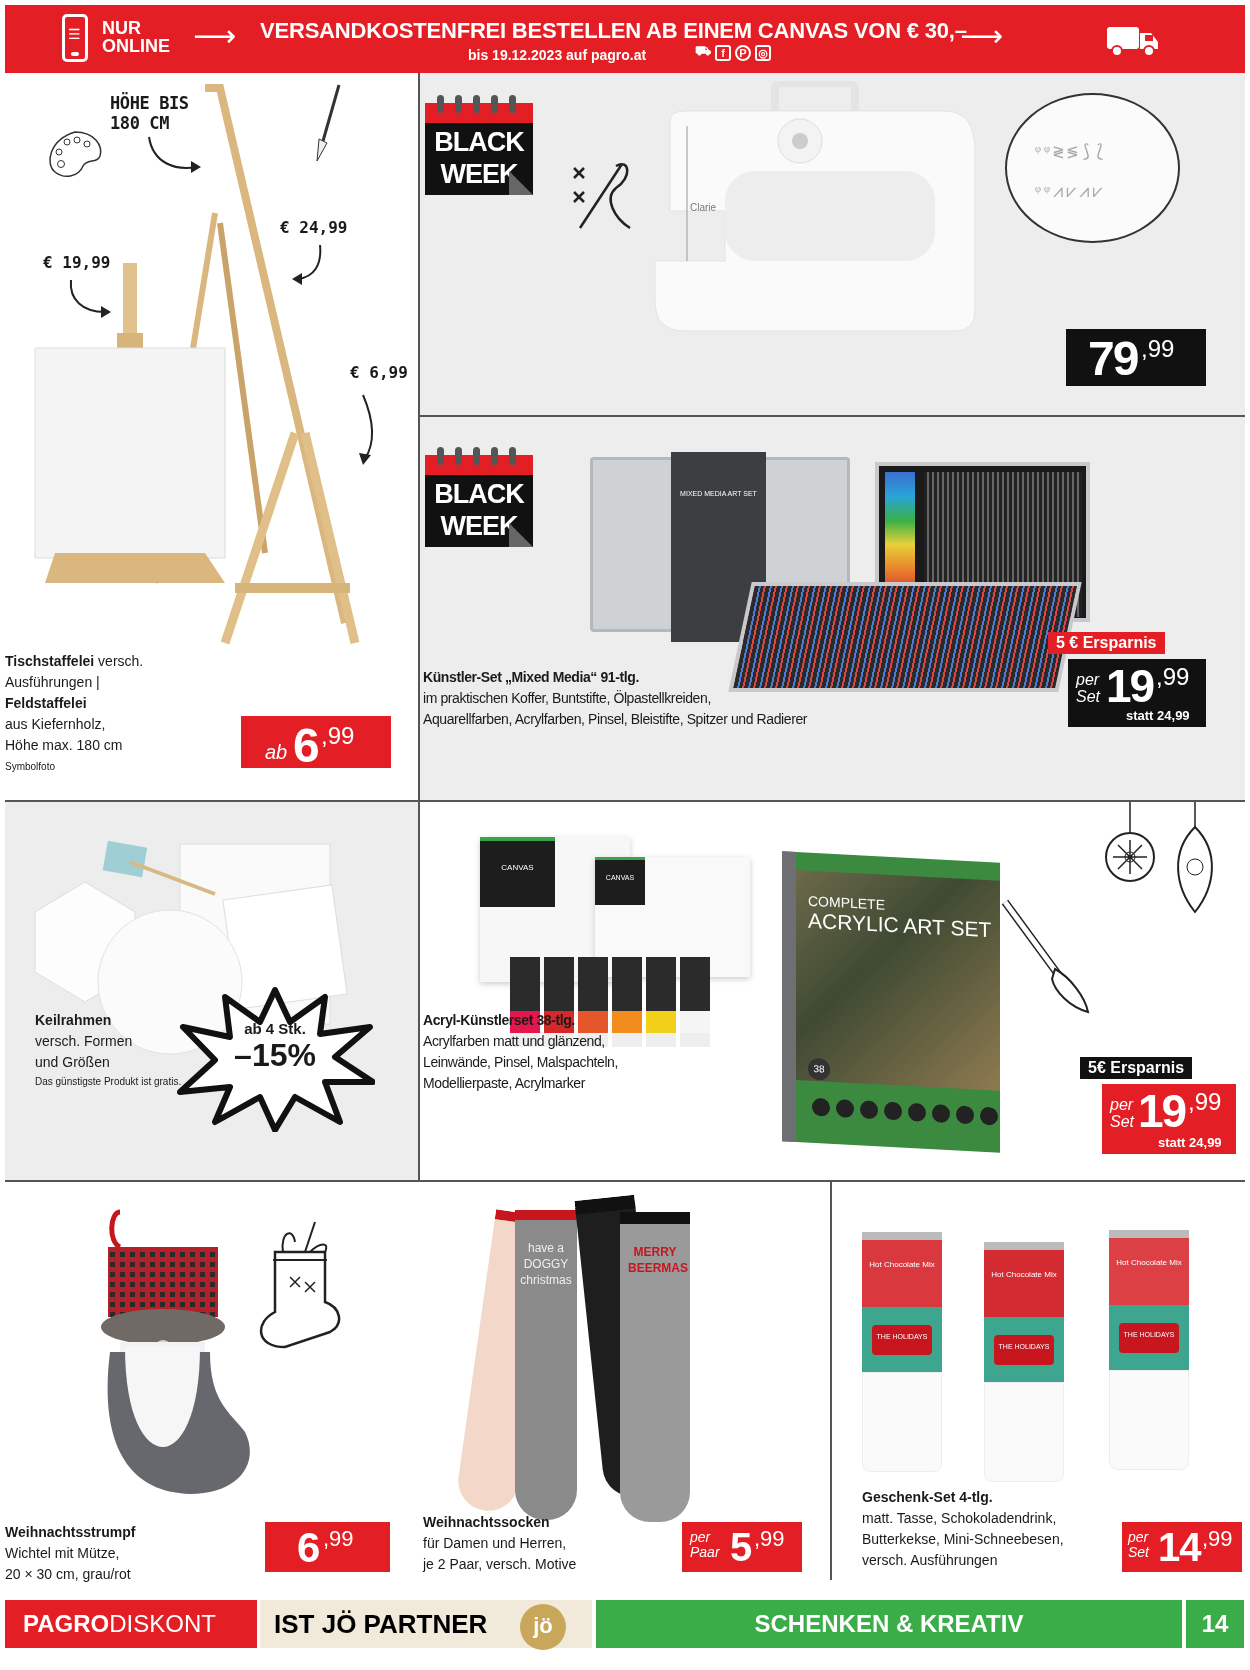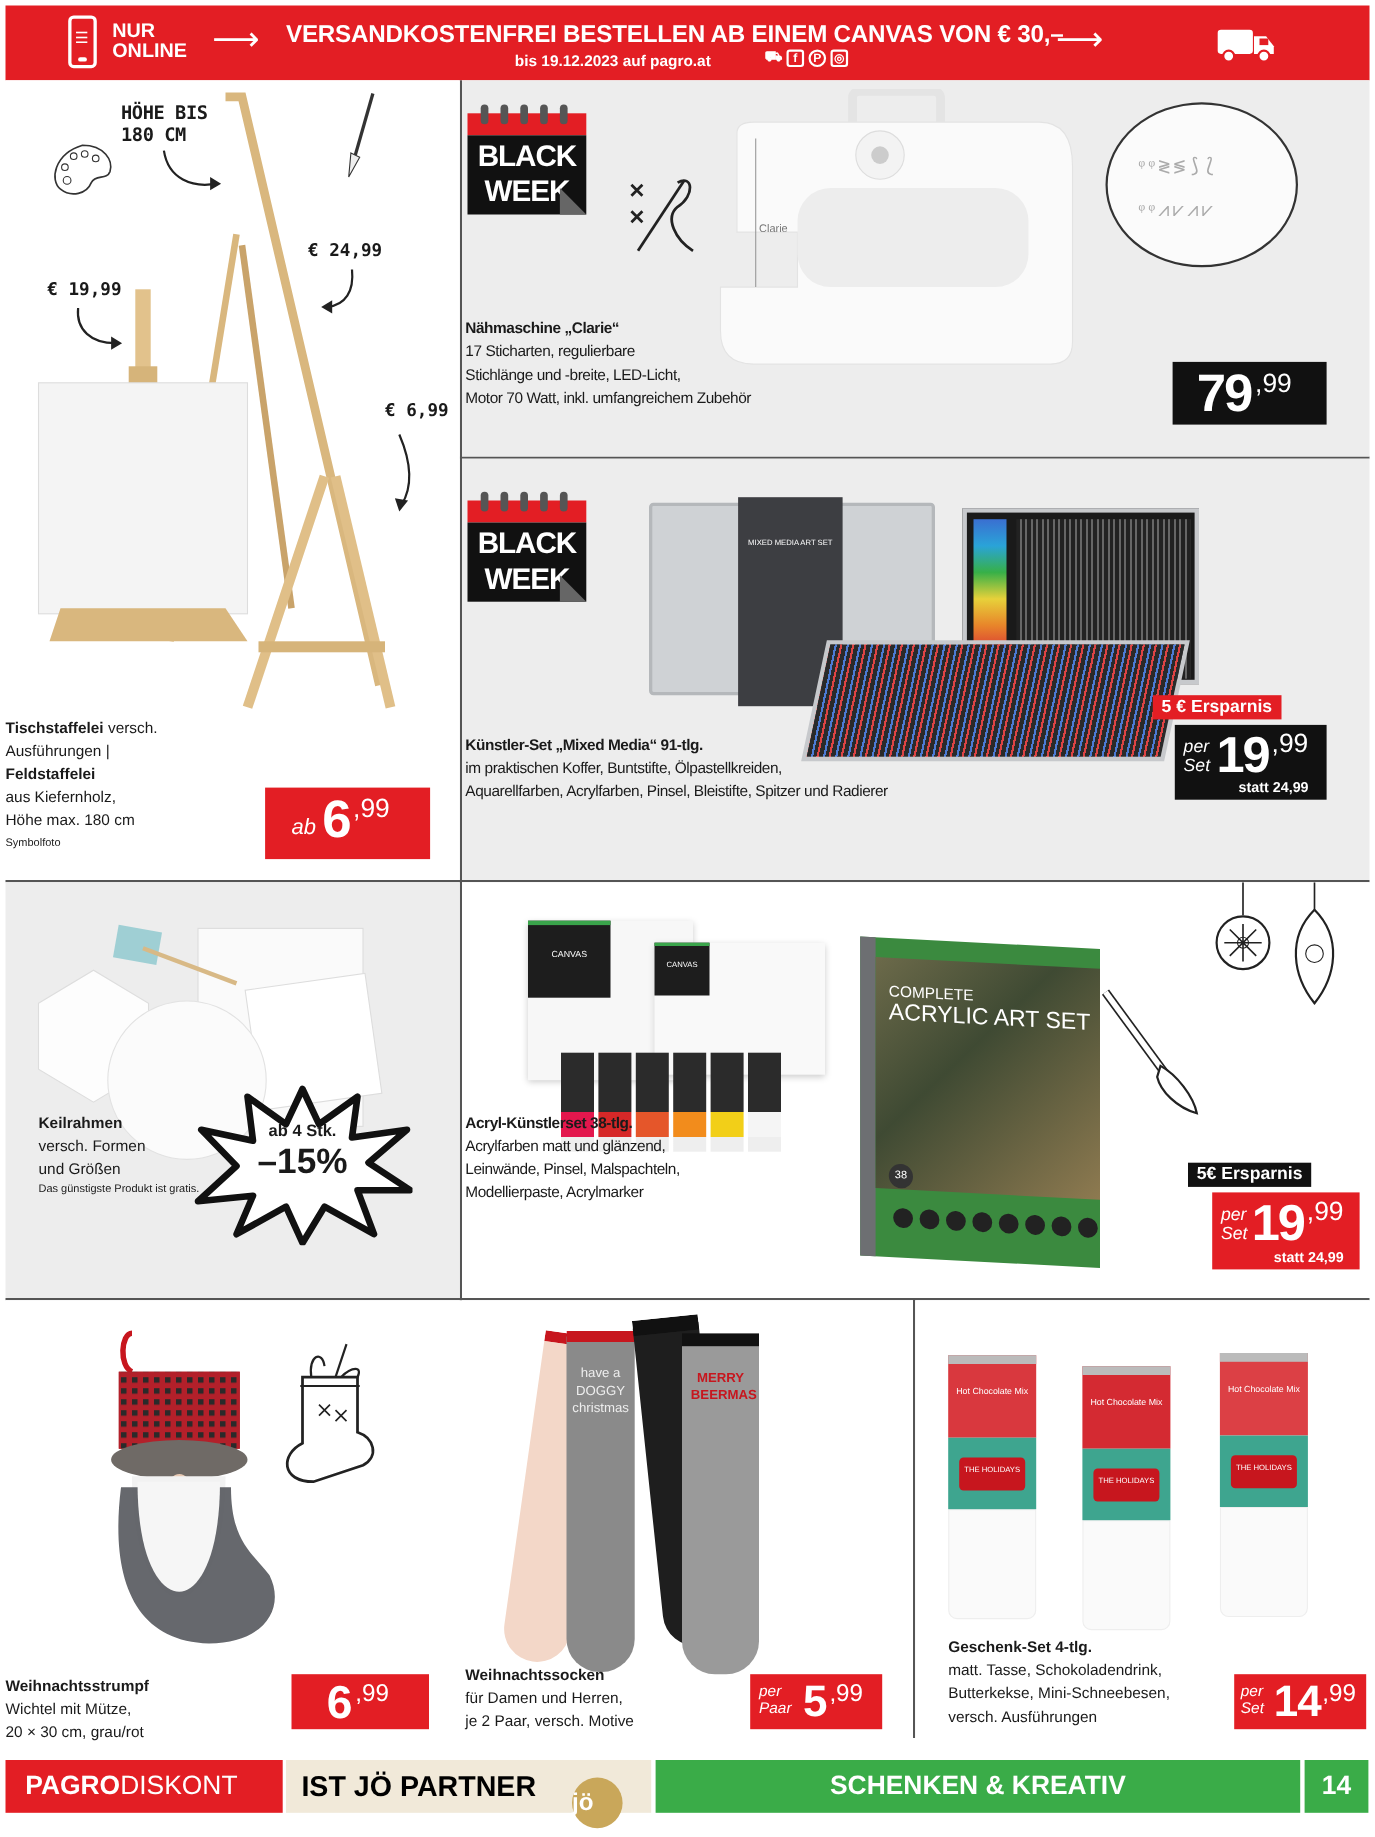--- a/index.html
+++ b/index.html
@@ -145,21 +145,21 @@
   </svg>
 
   <div class="abs" style="left:0px;top:578px;width:240px;">
     <div class="prod-desc"><span class="prod-title">Tischstaffelei</span><span> versch.</span></div>
     <div class="prod-desc">Ausführungen  |</div>
     <div class="prod-title">Feldstaffelei</div>
     <div class="prod-desc">aus Kiefernholz,</div>
     <div class="prod-desc">Höhe max. 180 cm</div>
     <div class="small" style="margin-top:4px;">Symbolfoto</div>
   </div>
-  <div class="abs price-red" style="left:236px;top:643px;width:150px;height:65px;text-align:right;">
+  <div class="abs price-red" style="left:236px;top:643px;width:150px;height:52px;text-align:right;">
     <span class="price-unit" style="left:24px;top:28px;font-size:20px;">ab</span>
     <span class="price-main" style="left:52px;top:6px;font-size:48px;">6</span>
     <span class="price-cents" style="left:80px;top:6px;font-size:24px;">,99</span>
   </div>
 </div>
 
 <div class="abs panel-grey" style="left:420px;top:73px;width:825px;height:342px;">
   <div class="abs bw-badge" style="left:5px;top:22px;">
     <div class="bw-top"></div>
     <div class="bw-ring" style="left:12px;"></div>
@@ -185,26 +185,20 @@
     <rect x="80" y="90" width="210" height="90" rx="30" fill="#ededed"></rect>
     <circle cx="155" cy="60" r="22" fill="#f3f3f3" stroke="#ddd"></circle>
     <circle cx="155" cy="60" r="8" fill="#ccc"></circle>
     <text x="45" y="130" font-size="10" fill="#777" font-family="Liberation Sans, sans-serif">Clarie</text>
     <line x1="42" y1="45" x2="42" y2="180" stroke="#999"></line>
   </svg>
 
   <div class="abs" style="left:585px;top:20px;width:175px;height:150px;border:2px solid #333;border-radius:50%;background:#fbfbfb;">
     <div style="position:absolute;left:28px;top:45px;font-size:18px;color:#aaa;letter-spacing:3px;font-family:'DejaVu Sans Mono',monospace;">ᵠᵠ≷≶⟆⟅</div>
     <div style="position:absolute;left:28px;top:85px;font-size:18px;color:#aaa;letter-spacing:3px;font-family:'DejaVu Sans Mono',monospace;">ᵠᵠ⩘⩗⩘⩗</div>
-  </div>
-  <div class="abs narrow" style="left:3px;top:215px;">
-    <div class="prod-title">Nähmaschine „Clarie“</div>
-    <div class="prod-desc">17 Sticharten, regulierbare</div>
-    <div class="prod-desc">Stichlänge und -breite, LED-Licht,</div>
-    <div class="prod-desc">Motor 70 Watt, inkl. umfangreichem Zubehör</div>
   </div>
   <div class="abs price-black" style="left:646px;top:256px;width:140px;height:57px;">
     <span class="price-main" style="left:22px;top:6px;font-size:48px;letter-spacing:-2px;">79</span>
     <span class="price-cents" style="left:75px;top:6px;font-size:24px;">,99</span>
   </div>
 </div>
 
 <div class="abs panel-grey" style="left:420px;top:417px;width:825px;height:383px;">
   <div class="abs bw-badge" style="left:5px;top:30px;">
     <div class="bw-top"></div>
@@ -420,20 +414,20 @@
   </div>
 </div>
 
 <div class="abs footer-red">
   <div style="position:absolute;left:18px;top:12px;font-size:24px;line-height:24px;white-space:nowrap;">
     <span style="font-weight:bold;">PAGRO</span><span>DISKONT</span>
   </div>
 </div>
 <div class="abs footer-jo">
   <div style="position:absolute;left:14px;top:10px;font-weight:bold;font-size:26px;line-height:28px;color:#000000;white-space:nowrap;">IST JÖ PARTNER</div>
-  <div style="position:absolute;left:260px;top:16px;width:46px;height:46px;border-radius:50%;background:#c9a75a;color:#fff;font-weight:bold;font-size:22px;line-height:44px;">jö</div>
+  <div style="position:absolute;left:260px;top:4px;width:46px;height:46px;border-radius:50%;background:#c9a75a;color:#fff;font-weight:bold;font-size:22px;text-align:center;line-height:44px;">jö</div>
 </div>
 <div class="abs footer-green">
   <div style="width:100%;text-align:center;font-weight:bold;font-size:24px;line-height:48px;">SCHENKEN &amp; KREATIV</div>
 </div>
 <div class="abs footer-page">
   <div style="width:100%;text-align:center;font-weight:bold;font-size:24px;line-height:48px;">14</div>
 </div>
 
 </body></html>

